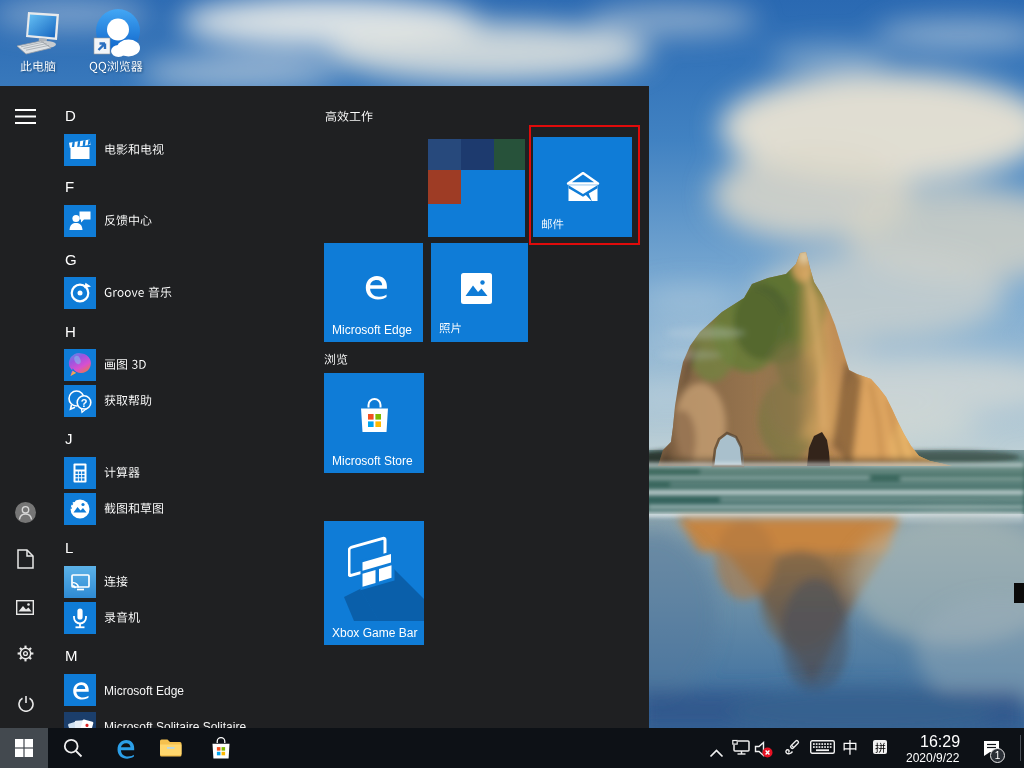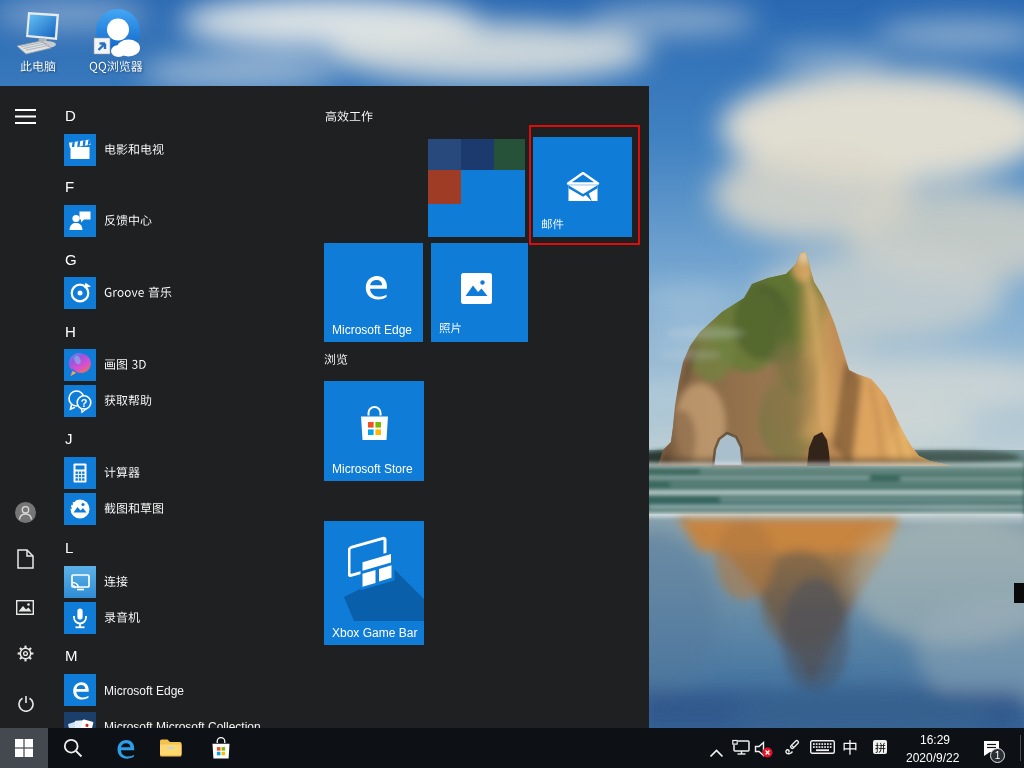--- a/index.html
+++ b/index.html
@@ -384,21 +384,21 @@
         <rect x="6" y="10" width="10" height="14" rx="1.2" fill="#cfe0f0"></rect>
       </g>
       <g transform="rotate(-2 16 17)">
         <rect x="11" y="8.5" width="10.5" height="14.5" rx="1.2" fill="#e6eef6"></rect>
       </g>
       <g transform="rotate(15 21 17)">
         <rect x="16.5" y="8" width="11" height="15" rx="1.2" fill="#fff"></rect>
         <circle cx="22" cy="13" r="1.6" fill="#d22"></circle>
       </g>
     </svg></div>
-<div class="applabel" style="top:720px;font-size:12px">Microsoft Microsoft Collection</div>
+<div class="applabel" style="top:720px;font-size:12px">Microsoft Solitaire Solitaire</div>
 <div class="svglabel" style="left:325px;top:110px"><svg width="48" height="14" viewBox="0 0 48 14">
       <path d="M3.43 4.09H8.63V5.18H3.43ZM2.53 3.43V5.84H9.56V3.43ZM5.29 0.89 5.64 1.97H0.71V2.76H11.24V1.97H6.64C6.50 1.58 6.32 1.08 6.16 0.68ZM1.15 6.52V11.75H2.02V7.27H9.96V10.81C9.96 10.94 9.90 10.99 9.76 10.99C9.61 10.99 9.05 11.00 8.53 10.98C8.64 11.17 8.77 11.45 8.82 11.66C9.59 11.66 10.10 11.66 10.43 11.56C10.75 11.44 10.86 11.24 10.86 10.80V6.52ZM3.37 7.98V11.05H4.22V10.45H8.47V7.98ZM4.22 8.65H7.66V9.78H4.22Z M14.03 3.60C13.64 4.52 13.04 5.51 12.42 6.19C12.60 6.31 12.92 6.60 13.06 6.73C13.68 6.01 14.36 4.87 14.81 3.83ZM16.01 3.92C16.55 4.57 17.11 5.46 17.34 6.05L18.06 5.63C17.82 5.05 17.23 4.19 16.68 3.56ZM14.41 1.01C14.76 1.45 15.11 2.05 15.28 2.47H12.70V3.29H18.16V2.47H15.43L16.09 2.17C15.92 1.76 15.54 1.15 15.16 0.71ZM13.66 6.48C14.14 6.95 14.64 7.49 15.11 8.04C14.44 9.20 13.55 10.14 12.46 10.81C12.65 10.96 12.97 11.29 13.09 11.46C14.11 10.76 14.98 9.85 15.67 8.72C16.19 9.38 16.63 10.02 16.90 10.52L17.62 9.96C17.29 9.38 16.74 8.65 16.13 7.92C16.46 7.25 16.75 6.50 16.98 5.71L16.13 5.56C15.97 6.16 15.77 6.71 15.53 7.24C15.13 6.80 14.71 6.37 14.33 6.00ZM19.88 3.74H21.89C21.65 5.35 21.29 6.72 20.71 7.85C20.22 6.86 19.85 5.76 19.60 4.58ZM19.74 0.71C19.39 2.84 18.79 4.90 17.81 6.20C18.00 6.36 18.30 6.71 18.42 6.89C18.66 6.55 18.88 6.18 19.08 5.77C19.38 6.84 19.75 7.82 20.21 8.69C19.50 9.73 18.55 10.54 17.28 11.12C17.47 11.28 17.78 11.63 17.90 11.80C19.06 11.20 19.97 10.44 20.68 9.49C21.30 10.44 22.06 11.22 22.97 11.75C23.11 11.52 23.40 11.20 23.60 11.03C22.63 10.52 21.84 9.72 21.19 8.71C21.97 7.39 22.45 5.76 22.76 3.74H23.45V2.90H20.12C20.30 2.24 20.45 1.55 20.58 0.84Z M24.62 9.94V10.84H35.41V9.94H30.47V3.00H34.80V2.08H25.25V3.00H29.47V9.94Z M42.31 0.86C41.71 2.63 40.74 4.37 39.66 5.50C39.86 5.64 40.21 5.95 40.36 6.11C40.97 5.44 41.56 4.56 42.07 3.59H42.90V11.75H43.81V8.83H47.42V7.98H43.81V6.16H47.27V5.33H43.81V3.59H47.54V2.72H42.50C42.76 2.20 42.98 1.64 43.18 1.09ZM39.42 0.77C38.75 2.59 37.62 4.39 36.43 5.56C36.60 5.76 36.86 6.25 36.96 6.46C37.37 6.04 37.76 5.56 38.15 5.03V11.74H39.05V3.61C39.52 2.80 39.95 1.91 40.28 1.03Z" fill="#ffffff"></path>
     </svg></div>
 <div class="tile" style="left:428px;top:139px;width:97px;height:98px">
  <div class="abs" style="left:0;top:0;width:33px;height:31px;background:#27497c"></div>
  <div class="abs" style="left:33px;top:0;width:33px;height:31px;background:#1d3a6e"></div>
  <div class="abs" style="left:66px;top:0;width:31px;height:31px;background:#27523a"></div>
  <div class="abs" style="left:0;top:31px;width:33px;height:34px;background:#9e3c25"></div>
 </div>
 <div class="tile" style="left:533px;top:137px;width:99px;height:100px">
@@ -425,21 +425,21 @@
         <path d="M4.5 23 L12 12.5 L17 19 L20.5 15.5 L26.5 23 Z" fill="#0f7cd7"></path>
         <circle cx="21.5" cy="9.5" r="2.2" fill="#0f7cd7"></circle>
       </svg></div>
 </div>
 <div class="svglabel" style="left:439px;top:321px"><svg width="24" height="13" viewBox="0 0 24 13">
       <path d="M6.07 5.62H9.44V7.37H6.07ZM5.27 4.90V8.09H10.29V4.90ZM3.91 8.86C4.05 9.62 4.14 10.59 4.15 11.17L4.99 11.05C4.98 10.47 4.85 9.52 4.70 8.78ZM6.37 8.83C6.67 9.58 6.96 10.56 7.07 11.15L7.92 10.97C7.81 10.36 7.49 9.40 7.18 8.68ZM8.72 8.77C9.27 9.53 9.90 10.59 10.18 11.24L10.99 10.88C10.71 10.22 10.05 9.20 9.50 8.45ZM2.00 8.53C1.62 9.38 1.01 10.33 0.49 10.91L1.32 11.28C1.85 10.62 2.43 9.62 2.83 8.77ZM1.89 1.91H3.61V3.93H1.89ZM1.89 6.94V4.69H3.61V6.94ZM1.07 1.13V8.31H1.89V7.72H4.42V1.13ZM4.92 1.11V1.88H6.84C6.61 2.95 6.07 3.69 4.55 4.10C4.73 4.24 4.95 4.55 5.04 4.75C6.79 4.21 7.44 3.27 7.69 1.88H9.75C9.67 2.97 9.59 3.42 9.44 3.57C9.36 3.65 9.26 3.66 9.10 3.66C8.91 3.66 8.44 3.66 7.93 3.62C8.06 3.81 8.14 4.11 8.15 4.33C8.68 4.37 9.20 4.35 9.46 4.34C9.76 4.32 9.96 4.25 10.14 4.07C10.38 3.80 10.50 3.12 10.60 1.45C10.61 1.33 10.63 1.11 10.63 1.11Z M13.57 0.94V4.77C13.57 6.80 13.41 8.93 11.94 10.56C12.16 10.71 12.47 11.04 12.62 11.24C13.67 10.08 14.14 8.68 14.33 7.23H19.18V11.22H20.11V6.34H14.42C14.46 5.82 14.47 5.30 14.47 4.77V4.50H21.88V3.62H18.64V0.65H17.73V3.62H14.47V0.94Z" fill="#ffffff"></path>
     </svg></div>
 <div class="svglabel" style="left:324px;top:353px"><svg width="24" height="14" viewBox="0 0 24 14">
       <path d="M8.24 1.99V9.14H9.02V1.99ZM10.20 0.71V10.75C10.20 10.92 10.14 10.97 9.98 10.97C9.83 10.98 9.34 10.98 8.80 10.97C8.90 11.21 9.02 11.56 9.06 11.77C9.82 11.77 10.31 11.75 10.60 11.62C10.90 11.47 11.02 11.24 11.02 10.75V0.71ZM1.00 1.52C1.55 2.02 2.21 2.71 2.50 3.16L3.13 2.63C2.82 2.18 2.15 1.52 1.60 1.06ZM0.50 4.78C1.10 5.21 1.82 5.84 2.17 6.28L2.76 5.69C2.40 5.27 1.67 4.67 1.07 4.26ZM0.76 10.92 1.51 11.40C2.02 10.36 2.62 8.95 3.06 7.78L2.38 7.31C1.90 8.57 1.22 10.03 0.76 10.92ZM3.56 5.00C4.12 5.74 4.69 6.56 5.20 7.40C4.67 8.83 3.92 10.02 2.87 10.88C3.06 11.05 3.37 11.38 3.49 11.54C4.45 10.68 5.17 9.59 5.72 8.29C6.16 9.07 6.52 9.80 6.73 10.40L7.46 9.90C7.19 9.17 6.70 8.24 6.11 7.28C6.48 6.18 6.74 4.94 6.96 3.59H7.74V2.77H3.35V3.59H6.11C5.96 4.60 5.77 5.53 5.53 6.40C5.10 5.76 4.66 5.14 4.21 4.58ZM4.56 1.12C4.86 1.63 5.23 2.35 5.36 2.77L6.16 2.42C5.99 2.00 5.63 1.32 5.30 0.82Z M19.73 3.29C20.34 3.86 21.02 4.68 21.32 5.23L22.13 4.85C21.82 4.31 21.14 3.53 20.50 2.96ZM13.38 1.39V4.78H14.26V1.39ZM15.89 0.84V5.17H16.76V0.84ZM18.34 8.60V10.49C18.34 11.36 18.64 11.59 19.81 11.59C20.06 11.59 21.67 11.59 21.92 11.59C22.88 11.59 23.14 11.26 23.24 9.89C23.00 9.84 22.64 9.72 22.45 9.58C22.40 10.67 22.32 10.82 21.84 10.82C21.49 10.82 20.16 10.82 19.90 10.82C19.33 10.82 19.24 10.78 19.24 10.48V8.60ZM17.48 6.89V7.82C17.48 8.78 17.17 10.14 12.79 11.06C13.00 11.24 13.25 11.58 13.37 11.78C17.89 10.72 18.42 9.10 18.42 7.85V6.89ZM14.35 5.53V9.35H15.24V6.34H20.89V9.28H21.83V5.53ZM19.03 0.71C18.71 2.05 18.14 3.42 17.41 4.31C17.64 4.40 18.01 4.63 18.18 4.76C18.59 4.22 18.96 3.53 19.27 2.75H23.22V1.94H19.58C19.69 1.60 19.80 1.25 19.90 0.89Z" fill="#ffffff"></path>
     </svg></div>
-<div class="tile" style="left:324px;top:381px;width:100px;height:100px">
+<div class="tile" style="left:324px;top:373px;width:100px;height:100px">
  <div class="abs" style="left:35px;top:25px"><svg width="31" height="38" viewBox="0 0 31 38">
         <path d="M9.5 9.5 V7 a6 6 0 0 1 12 0 v2.5" fill="none" stroke="#fff" stroke-width="2"></path>
         <path d="M2 10.5 H29 L27.5 34 H3.5 Z" fill="#fff"></path>
         <g>
           <rect x="9" y="16" width="5.6" height="5.6" fill="#f25022"></rect>
           <rect x="16.4" y="16" width="5.6" height="5.6" fill="#7fba00"></rect>
           <rect x="9" y="23.4" width="5.6" height="5.6" fill="#00a4ef"></rect>
           <rect x="16.4" y="23.4" width="5.6" height="5.6" fill="#ffb900"></rect>
         </g>
       </svg></div>
@@ -537,21 +537,21 @@
       </g>
     </svg></div>
 <div class="abs" style="left:842px;top:739px"><svg width="16" height="19" viewBox="0 0 16 19">
       <path d="M7.33 0.96V3.82H1.54V11.42H2.74V10.43H7.33V15.66H8.59V10.43H13.20V11.34H14.43V3.82H8.59V0.96ZM2.74 9.25V4.99H7.33V9.25ZM13.20 9.25H8.59V4.99H13.20Z" fill="#ffffff"></path>
     </svg></div>
 <div class="abs" style="left:873px;top:740px;width:14px;height:14px;background:#f0f0f0;border-radius:2px">
     <div style="position:absolute;left:1.5px;top:0.5px"><svg width="12" height="13" viewBox="0 0 12 13">
         <path d="M4.98 1.03C5.38 1.64 5.79 2.45 5.95 2.96L6.71 2.61C6.52 2.12 6.08 1.33 5.69 0.75ZM1.80 0.67V2.88H0.45V3.65H1.80V6.06C1.24 6.24 0.73 6.39 0.31 6.50L0.52 7.32L1.80 6.89V9.72C1.80 9.89 1.75 9.93 1.62 9.93C1.48 9.93 1.07 9.93 0.60 9.92C0.71 10.15 0.81 10.52 0.85 10.74C1.53 10.74 1.96 10.70 2.23 10.57C2.51 10.44 2.61 10.20 2.61 9.72V6.62L3.70 6.25L3.59 5.50L2.61 5.81V3.65H3.71V2.88H2.61V0.67ZM8.05 3.77V5.98H6.46V5.87V3.77ZM8.90 0.68C8.68 1.38 8.26 2.35 7.91 2.99H4.32V3.77H5.65V5.87V5.98H3.96V6.78H5.62C5.53 7.98 5.15 9.35 3.70 10.24C3.88 10.37 4.14 10.65 4.26 10.82C5.85 9.75 6.31 8.17 6.42 6.78H8.05V10.74H8.85V6.78H10.46V5.98H8.85V3.77H10.21V2.99H8.73C9.06 2.40 9.44 1.64 9.77 0.98Z" fill="#000000"></path>
       </svg></div>
   </div>
-<div class="abs" style="left:920px;top:733px;color:#fff;font-size:12px">16:29</div>
+<div class="abs" style="left:920px;top:733px;color:#fff;font-size:16px">16:29</div>
 <div class="abs" style="left:906px;top:751px;color:#fff;font-size:12px">2020/9/22</div>
 <div class="abs" style="left:983px;top:740px"><svg width="17" height="16" viewBox="0 0 17 16">
       <path d="M1 1 h15 v11 h-9 l-6 4 Z" fill="#fff"></path>
       <g stroke="#10141a" stroke-width="1.2">
         <line x1="4" y1="4.5" x2="13" y2="4.5"></line>
         <line x1="4" y1="7.5" x2="13" y2="7.5"></line>
       </g>
     </svg></div>
 <div class="abs" style="left:990px;top:748px;width:15px;height:15px;border-radius:50%;background:#2a2f36;border:1px solid #e8e8e8;color:#fff;font-size:10px;text-align:center;line-height:14px">1</div>
 <div class="abs" style="left:1020px;top:735px;width:1px;height:26px;background:#4a5058"></div>

